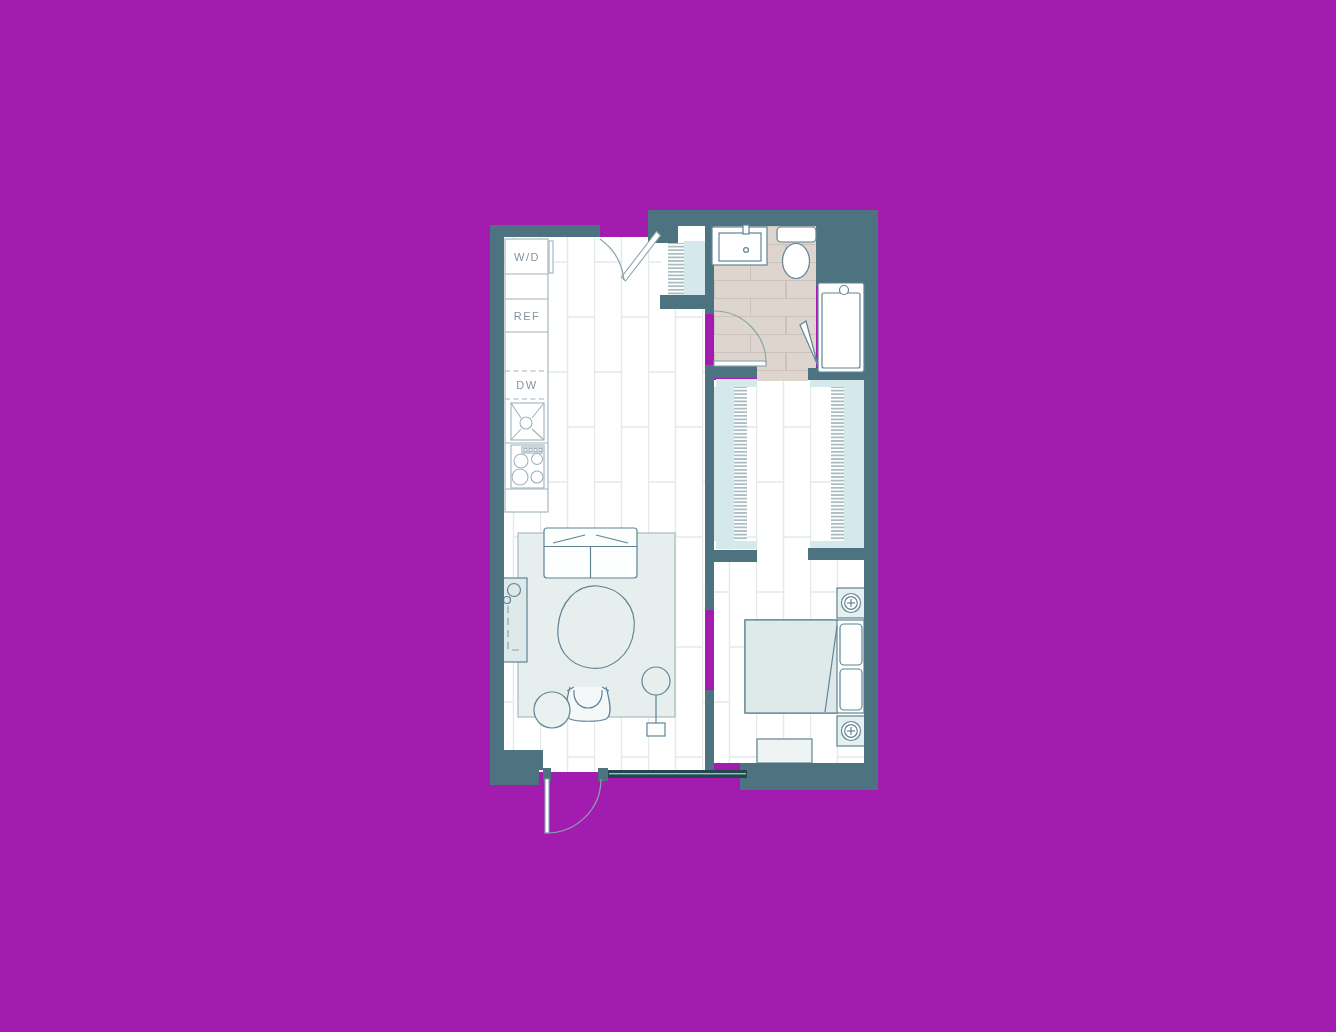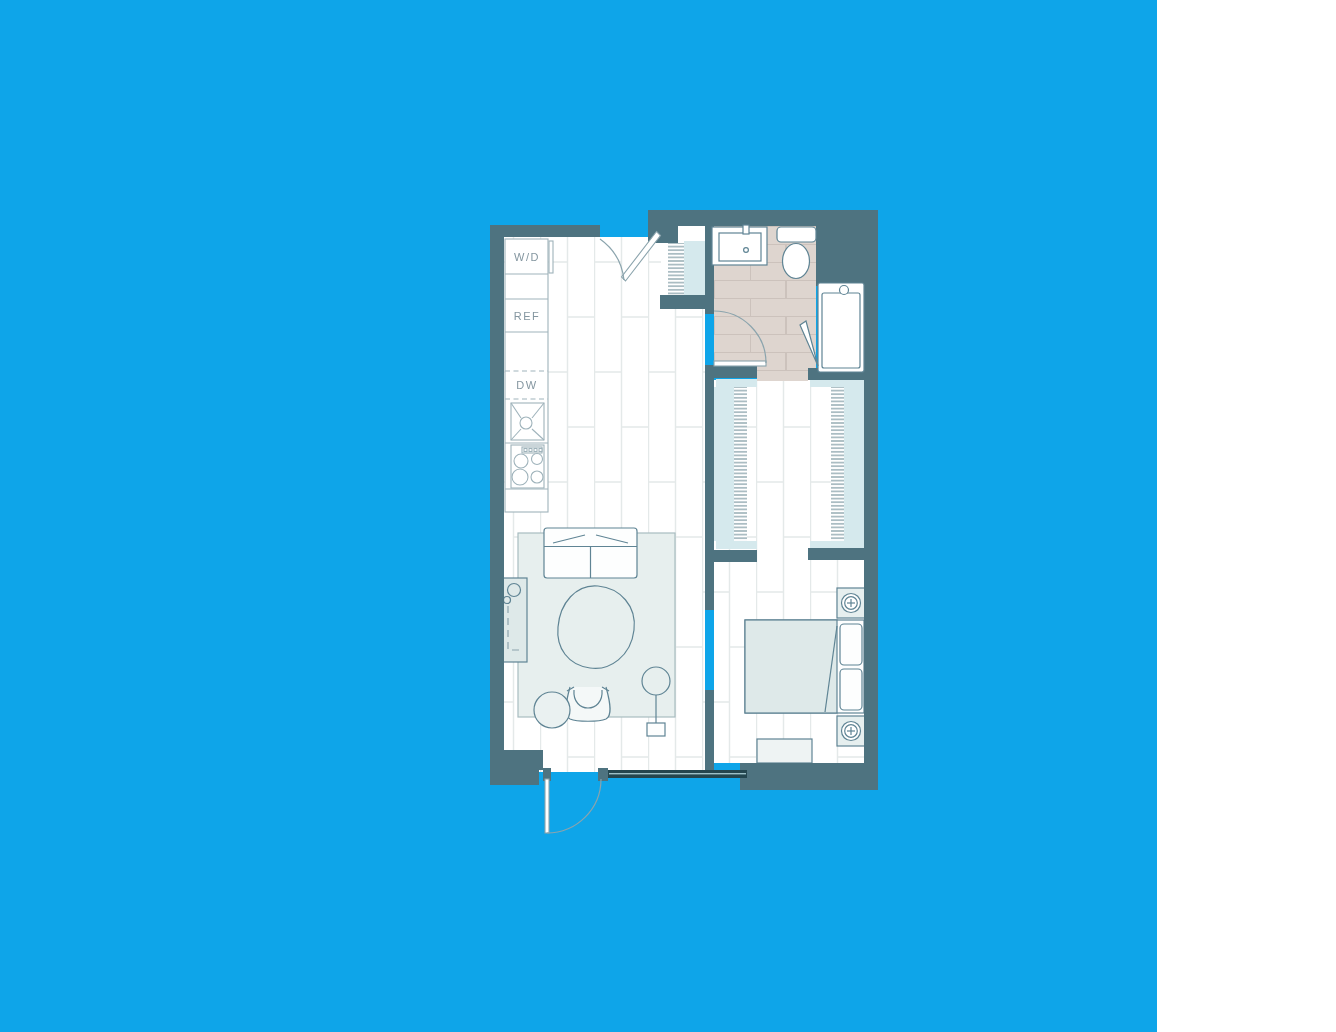--- a/index.html
+++ b/index.html
@@ -1,16 +1,16 @@
 <!DOCTYPE html>
 <html style="--wall: #4e7380; --window-frame: #24464f; --window-glass: #9cc0c8; --plank-line: #e4e9e9; --tile: #ded5cf; --tile-line: #ccc2bc; --rug: #e7efee; --rug-edge: #a8bcc0; --soft: #dee9e9; --rod: #d5e9ed; --outline: #5f8494; --outline-light: #9fb3bb; --arc: #8ba4ad; --label: #8496a0;"><head>
 <meta charset="utf-8">
 <style>
   html,body{margin:0;padding:0;background:#fff;}
-  .canvas{position:relative;width:1157px;height:1032px;background:#0ea5e9;overflow:hidden;
+  .canvas{position:relative;width:1336px;height:1032px;background:#a21caf;overflow:hidden;
           font-family:"Liberation Sans", sans-serif;}
   svg{display:block;}
   .wall{fill:var(--wall);}
   .win-band{fill:var(--window-frame);}
   .win-line{fill:var(--window-glass);}
   .plankline{stroke:var(--plank-line);stroke-width:1.4;fill:none;}
   .tilebg{fill:var(--tile);}
   .tileline{stroke:var(--tile-line);stroke-width:1;fill:none;}
   .fixture{fill:#ffffff;stroke:var(--outline);stroke-width:1.2;}
   .fixture-light{fill:#ffffff;stroke:var(--outline-light);stroke-width:1.1;}

